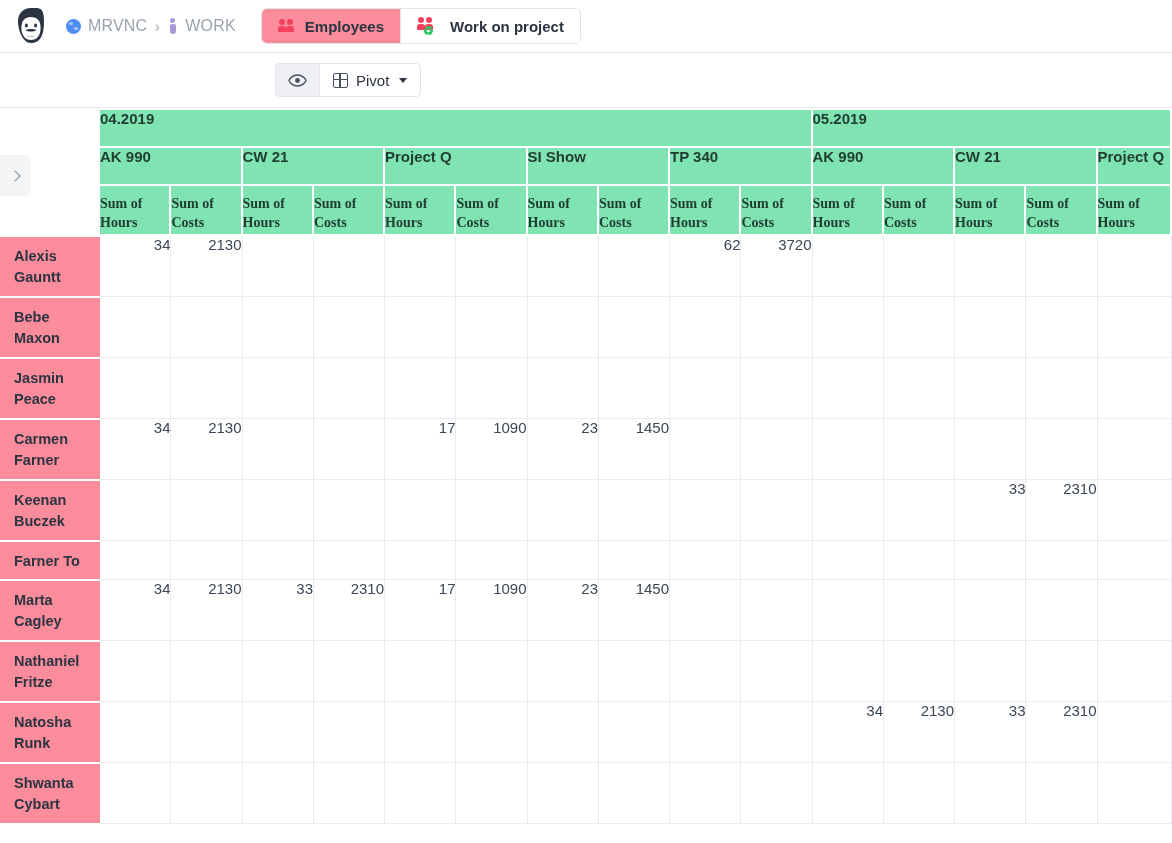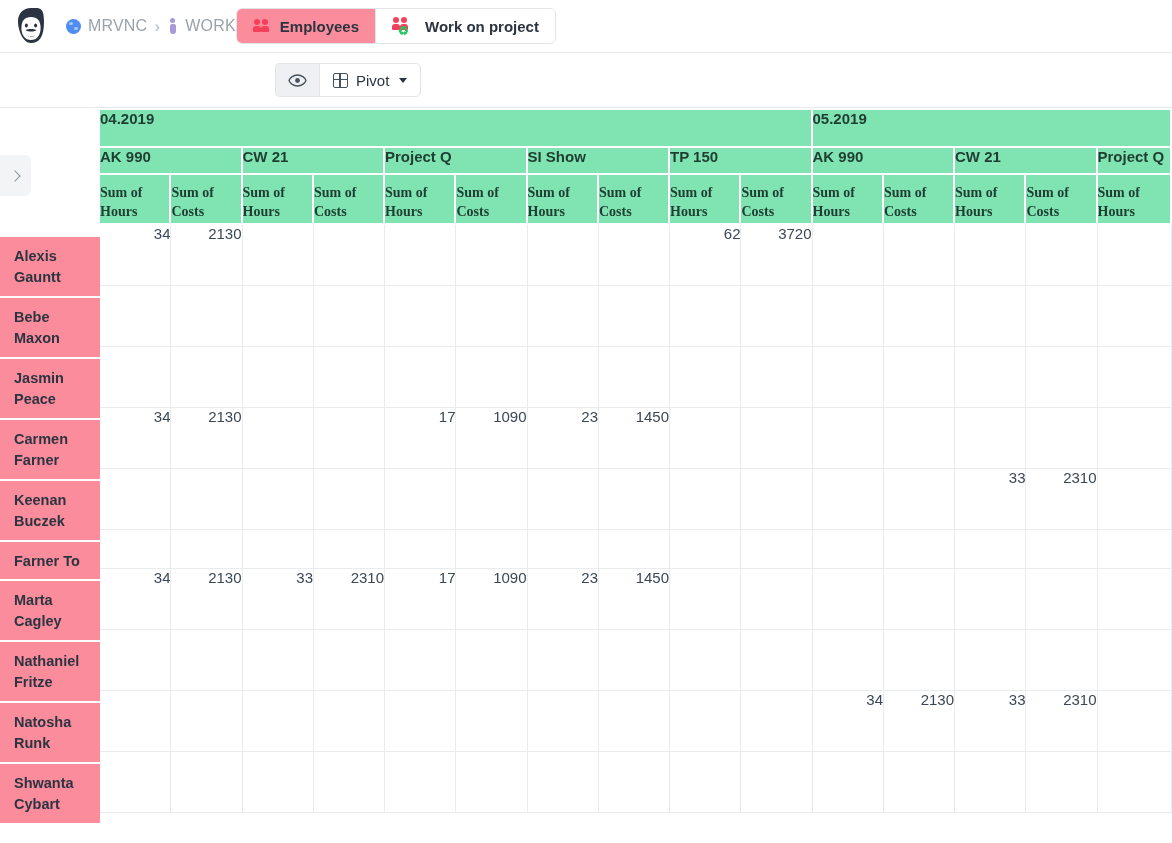--- a/index.html
+++ b/index.html
@@ -51,20 +51,21 @@
     content:""; position:absolute; left:3px; top:0; width:5px; height:5px;
     border-radius:50%; background:#a89ad6;
   }
   .person-ic::after {
     content:""; position:absolute; left:2.5px; top:6px; width:6px; height:10px;
     border-radius:2px 2px 3px 3px; background:#a89ad6;
   }
 
   .tabs {
     display: flex;
+    margin-left: 25px;
     border: 1px solid #e1e4e8;
     border-radius: 6px;
     background: #fff;
     overflow: hidden;
   }
   .tab {
     display: flex; align-items: center; gap: 9px;
     padding: 0 16px;
     height: 34px;
     font-size: 15px;
@@ -206,21 +207,21 @@
     font-weight: bold;
     font-size: 15px;
     text-align: left;
     padding: 10px 9px 8px 9px;
     border-right: 2px solid #ffffff;
     border-bottom: 2px solid #ffffff;
     white-space: nowrap;
     overflow: hidden;
   }
   .gh.period { height: 38px; }
-  .gh.proj   { height: 27px; }
+  .gh.proj   { height: 38px; }
   .gh.meas   {
     height: 50px;
     font-size: 14px;
     line-height: 1.35;
     white-space: normal;
     padding-top: 9px;
     font-family: Liberation Serif, serif;
   }
   .datacell {
     background: #ffffff;
@@ -339,21 +340,21 @@
     <thead>
       <tr id="hr-period">
           <th class="gh period" colspan="10">04.2019</th>
           <th class="gh period" colspan="5">05.2019</th>
         </tr>
       <tr id="hr-proj">
           <th class="gh proj" colspan="2">AK 990</th>
           <th class="gh proj" colspan="2">CW 21</th>
           <th class="gh proj" colspan="2">Project Q</th>
           <th class="gh proj" colspan="2">SI Show</th>
-          <th class="gh proj" colspan="2">TP 150</th>
+          <th class="gh proj" colspan="2">TP 340</th>
           <th class="gh proj" colspan="2">AK 990</th>
           <th class="gh proj" colspan="2">CW 21</th>
           <th class="gh proj" colspan="1">Project Q</th>
         </tr>
       <tr id="hr-meas">
           <th class="gh meas" style="width: 75px;">Sum of Hours</th>
           <th class="gh meas" style="width: 75px;">Sum of Costs</th>
           <th class="gh meas" style="width: 75px;">Sum of Hours</th>
           <th class="gh meas" style="width: 75px;">Sum of Costs</th>
           <th class="gh meas" style="width: 75px;">Sum of Hours</th>

